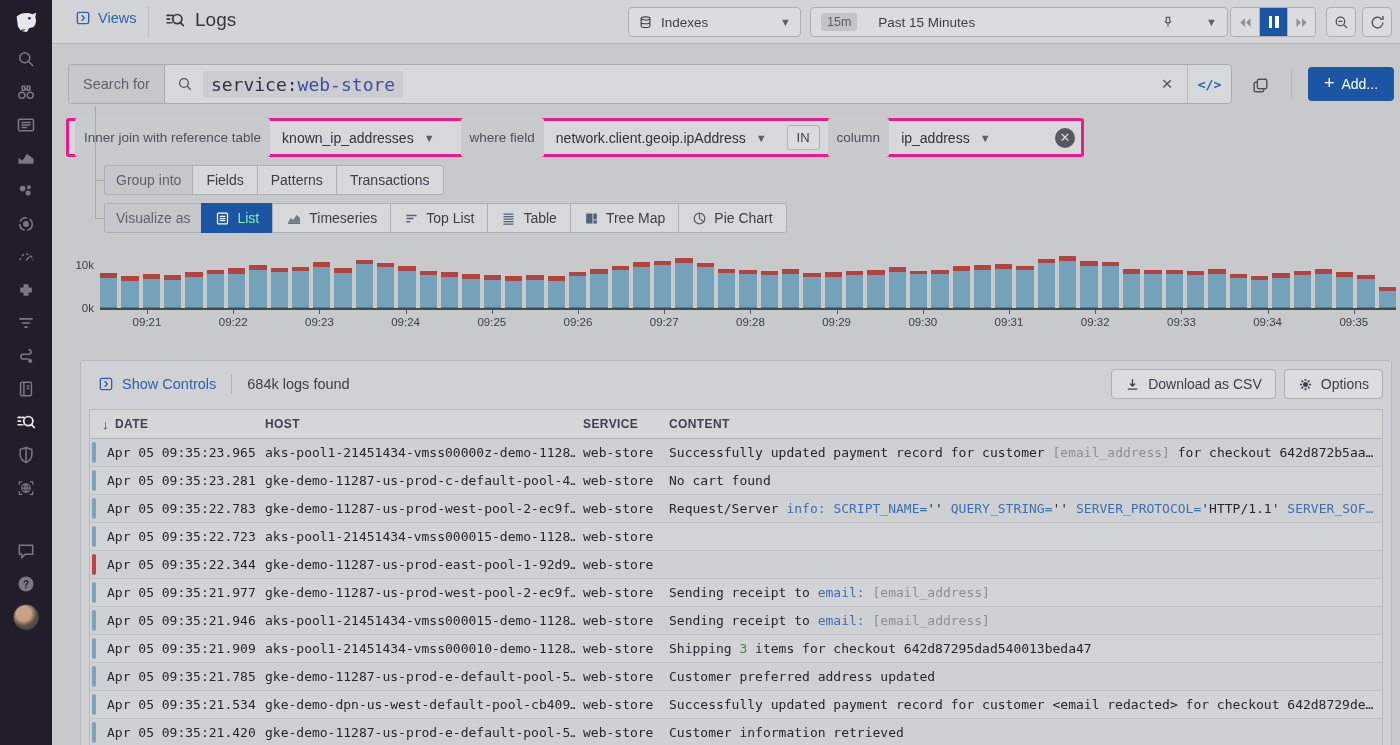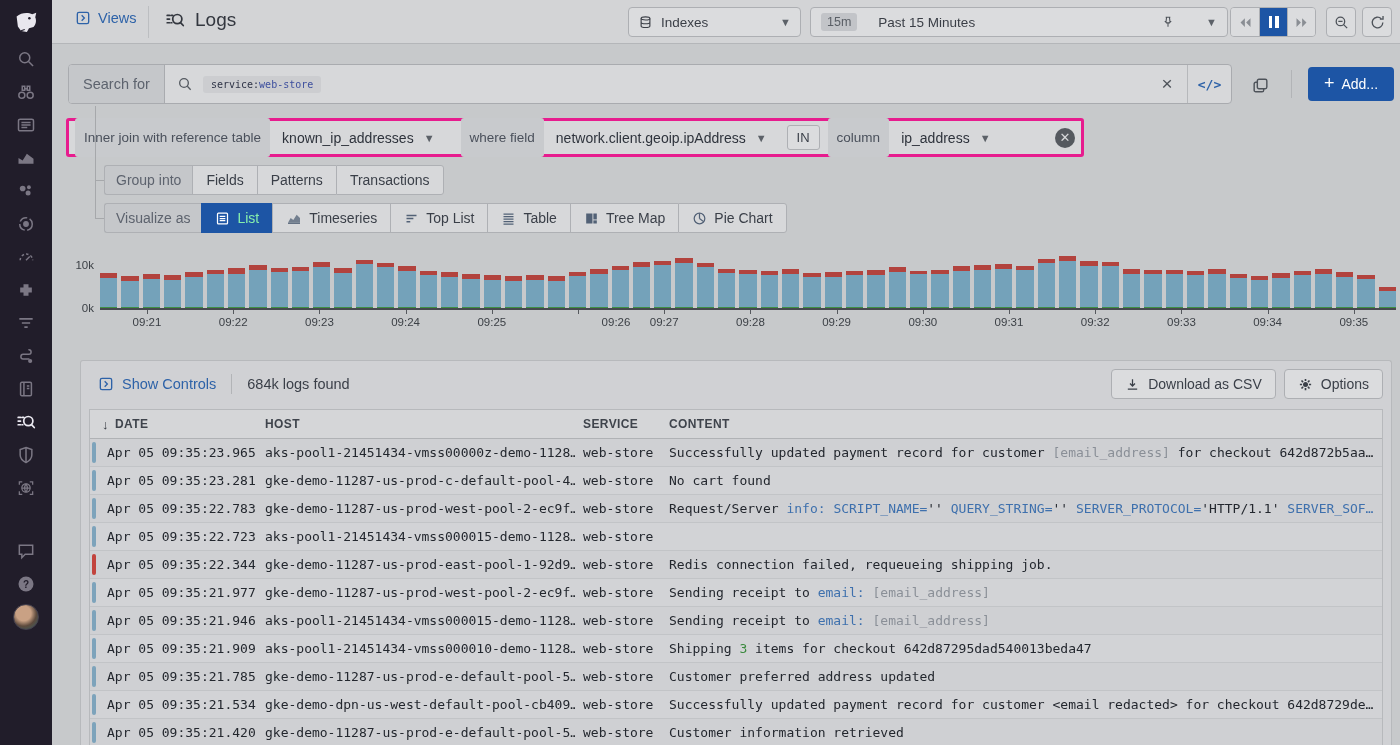--- a/index.html
+++ b/index.html
@@ -32,21 +32,21 @@
   .playseg { width:28px; height:28px; display:flex; align-items:center; justify-content:center; background:#dbdcde; color:#8a8e94; }
   .playseg + .playseg { border-left:1px solid #adafb3; }
   .playseg.pause { background:#1d55a5; color:#fff; }
   .pausebars { display:flex; gap:3px; } .pausebars i { display:block; width:3.5px; height:12px; background:#fff; }
   .sqbtn { position:absolute; top:7px; width:30px; height:30px; background:#dbdcde; border:1px solid #adafb3; border-radius:4px; display:flex; align-items:center; justify-content:center; color:#4e535a; }
 
   
   .searchbar { position:absolute; left:68px; top:64px; width:1164px; height:40px; background:#d7d8da; border:1px solid #a9abaf; border-radius:4px; display:flex; align-items:center; }
   .search-label { height:100%; display:flex; align-items:center; padding:0 14px; background:#c5c7ca; border-right:1px solid #a9abaf; border-radius:3px 0 0 3px; color:#5d636e; font-size:14.5px; }
   .search-mag { margin:0 10px 0 12px; color:#545960; }
-  .query-chip { background:#cccdd0; border-radius:3px; padding:3px 8px; font-size:10px; }
+  .query-chip { background:#cccdd0; border-radius:3px; padding:3px 8px; font-size:18px; }
   .q-key { color:#2e3346; } .q-sep { color:#2e3346; } .q-val { color:#3d4f9e; }
   .sb-right { margin-left:auto; display:flex; align-items:center; height:100%; }
   .sb-clear { width:40px; text-align:center; color:#4e535a; font-size:19px; cursor:pointer; }
   .sb-code { width:44px; height:100%; display:flex; align-items:center; justify-content:center; border-left:1px solid #b6b8bb; color:#2d62a8; font-size:13px; font-weight:bold; }
   .copy-btn { position:absolute; left:1246px; top:71px; width:28px; height:28px; color:#4e535a; }
   .add-divider { position:absolute; left:1291px; top:70px; width:1px; height:28px; background:#b2b4b7; }
   .add-btn { position:absolute; left:1308px; top:67px; width:86px; height:34px; background:#1d55a5; border-radius:4px; color:#fff; display:flex; align-items:center; justify-content:center; gap:7px; font-size:14px; cursor:pointer; }
   .add-plus { font-size:18px; line-height:1; margin-top:-2px; }
 
   
@@ -718,21 +718,21 @@
       <span class="xlab" style="left: 3.62654%;">09:21</span>
       <span class="xtick" style="left: 10.2778%;"></span>
       <span class="xlab" style="left: 10.2778%;">09:22</span>
       <span class="xtick" style="left: 16.929%;"></span>
       <span class="xlab" style="left: 16.929%;">09:23</span>
       <span class="xtick" style="left: 23.5802%;"></span>
       <span class="xlab" style="left: 23.5802%;">09:24</span>
       <span class="xtick" style="left: 30.2315%;"></span>
       <span class="xlab" style="left: 30.2315%;">09:25</span>
       <span class="xtick" style="left: 36.8827%;"></span>
-      <span class="xlab" style="left: 36.8827%; margin-left: 38px;">09:26</span>
+      <span class="xlab" style="left: 36.8827%;">09:26</span>
       <span class="xtick" style="left: 43.534%;"></span>
       <span class="xlab" style="left: 43.534%;">09:27</span>
       <span class="xtick" style="left: 50.1852%;"></span>
       <span class="xlab" style="left: 50.1852%;">09:28</span>
       <span class="xtick" style="left: 56.8364%;"></span>
       <span class="xlab" style="left: 56.8364%;">09:29</span>
       <span class="xtick" style="left: 63.4877%;"></span>
       <span class="xlab" style="left: 63.4877%;">09:30</span>
       <span class="xtick" style="left: 70.1389%;"></span>
       <span class="xlab" style="left: 70.1389%;">09:31</span>
@@ -817,21 +817,20 @@
           <span class="strip info"></span>
           <span class="cell c-date">Apr 05 09:35:22.723</span>
           <span class="cell c-host">aks-pool1-21451434-vmss000015-demo-1128…</span>
           <span class="cell c-service">web-store</span>
         </div>
         <div class="row">
           <span class="strip error"></span>
           <span class="cell c-date">Apr 05 09:35:22.344</span>
           <span class="cell c-host">gke-demo-11287-us-prod-east-pool-1-92d9…</span>
           <span class="cell c-service">web-store</span>
-          <span class="cell c-content"><span>Redis connection failed, requeueing shipping job.</span></span>
         </div>
         <div class="row">
           <span class="strip info"></span>
           <span class="cell c-date">Apr 05 09:35:21.977</span>
           <span class="cell c-host">gke-demo-11287-us-prod-west-pool-2-ec9f…</span>
           <span class="cell c-service">web-store</span>
           <span class="cell c-content"><span>Sending receipt to </span><span class="seg-blue">email: </span><span class="seg-gray">[email_address]</span></span>
         </div>
         <div class="row">
           <span class="strip info"></span>

